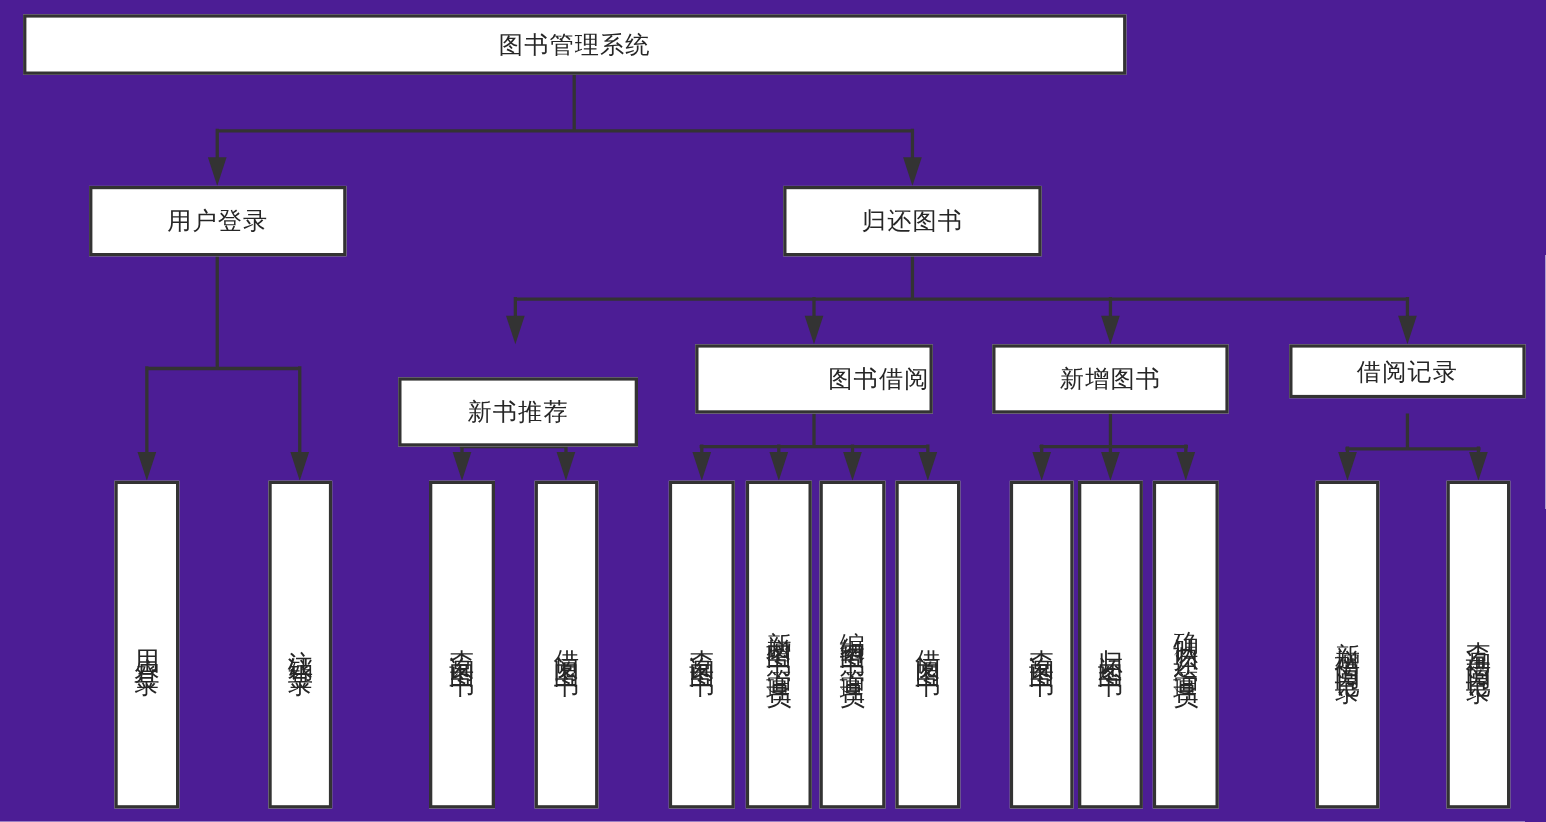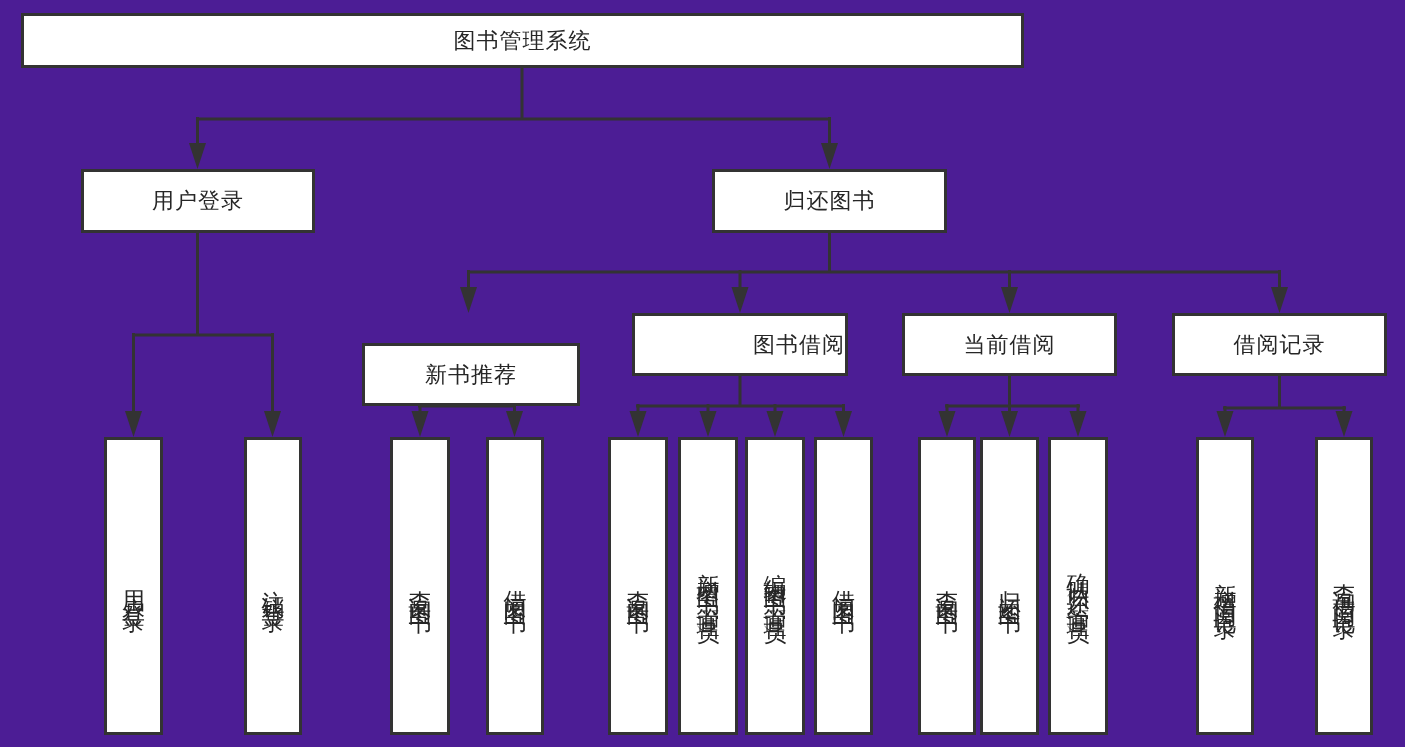--- a/index.html
+++ b/index.html
@@ -44,21 +44,21 @@
     letter-spacing: 7px;
     line-height: 1;
   }
   
   .n-root { left: 21px;   top: 13px;  width: 1003px; height: 55px; }
   .n-l2a  { left: 81px;   top: 169px; width: 234px;  height: 64px; }
   .n-l2b  { left: 712px;  top: 169px; width: 235px;  height: 64px; }
   .n-l3a  { left: 362px;  top: 313px; width: 218px;  height: 63px; margin-top: 30px; }
   .n-l3b  { left: 632px;  top: 313px; width: 216px;  height: 63px; justify-content: flex-end; }
   .n-l3c  { left: 902px;  top: 313px; width: 215px;  height: 63px; }
-  .n-l3d  { left: 1172px; top: 313px; width: 215px;  height: 63px; }
+  .n-l3d  { left: 1172px; top: 313px; width: 215px;  height: 49px; }
   
   .n-a1 { left: 104px;  top: 437px; width: 59px; height: 298px; }
   .n-a2 { left: 244px;  top: 437px; width: 58px; height: 298px; }
   .n-b1 { left: 390px;  top: 437px; width: 60px; height: 298px; }
   .n-b2 { left: 486px;  top: 437px; width: 58px; height: 298px; }
   .n-c1 { left: 608px;  top: 437px; width: 60px; height: 298px; }
   .n-c2 { left: 678px;  top: 437px; width: 60px; height: 298px; }
   .n-c3 { left: 745px;  top: 437px; width: 60px; height: 298px; }
   .n-c4 { left: 814px;  top: 437px; width: 59px; height: 298px; }
   .n-d1 { left: 918px;  top: 437px; width: 58px; height: 298px; }
@@ -139,21 +139,21 @@
     <span>归还图书</span>
   </div>
 
   <div class="node n-l3a">
     <span>新书推荐</span>
   </div>
   <div class="node n-l3b">
     <span>图书借阅</span>
   </div>
   <div class="node n-l3c">
-    <span>当前借阅</span>
+    <span>新增图书</span>
   </div>
   <div class="node n-l3d">
     <span>借阅记录</span>
   </div>
 
   <div class="node leaf n-a1">
     <span class="vtext">用户登录</span>
   </div>
   <div class="node leaf n-a2">
     <span class="vtext">注销登录</span>

